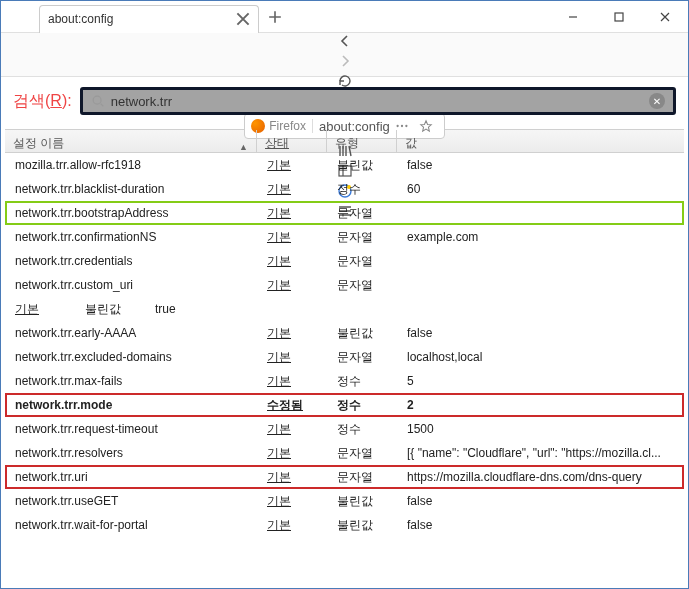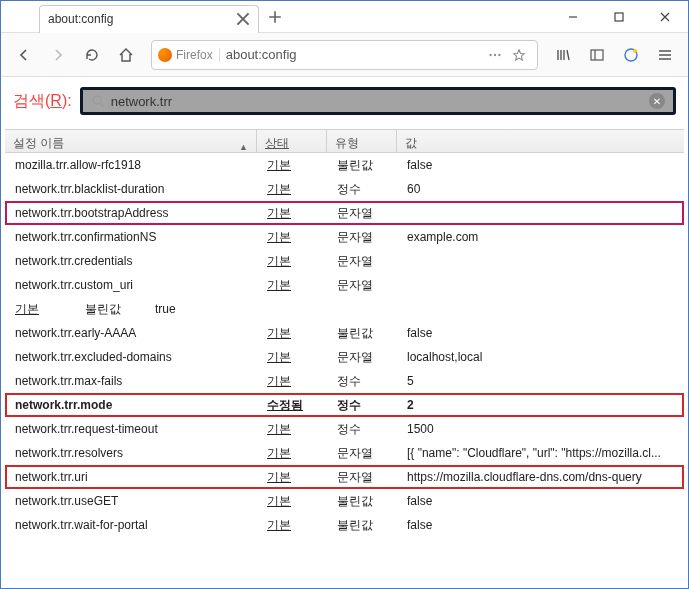--- a/index.html
+++ b/index.html
@@ -7,21 +7,21 @@
   
   .titlebar { height: 32px; background: #fff; display: flex; align-items: center; border-bottom: 1px solid #e0e0e0; }
   .tab { display: flex; align-items: center; background: #fff; border: 1px solid #ccc; border-bottom: none; border-radius: 4px 4px 0 0; padding: 4px 8px; margin-left: 38px; min-width: 220px; height: 28px; margin-top: 4px; }
   .tab-title { flex: 1; font-size: 12px; color: #333; }
   .tab-close { width: 14px; height: 14px; display: flex; align-items: center; justify-content: center; color: #666; cursor: pointer; }
   .newtab { width: 28px; height: 28px; display: flex; align-items: center; justify-content: center; color: #666; font-size: 18px; margin-left: 2px; }
   .win-controls { margin-left: auto; display: flex; }
   .win-btn { width: 46px; height: 30px; display: flex; align-items: center; justify-content: center; color: #444; }
   .win-btn svg { width: 12px; height: 12px; }
   
-  .toolbar { height: 44px; display: flex; align-items: center; padding: 0 8px; gap: 4px; border-bottom: 1px solid #e0e0e0; background:#fafafa; }
+  .toolbar { height: 44px; display: flex; align-items: center; padding: 0 8px; gap: 4px; border-bottom: 1px solid #e0e0e0; background:#fafafa;flex-direction:column; }
   .nav-btn { width: 30px; height: 30px; display: flex; align-items: center; justify-content: center; color: #555; border-radius: 4px; }
   .nav-btn.disabled { color: #bbb; }
   .urlbar { flex: 1; display: flex; align-items: center; border: 1px solid #ccc; border-radius: 4px; height: 30px; background:#fff; margin: 0 6px; padding: 0 6px; }
   .url-identity { display: flex; align-items: center; gap: 4px; padding-right: 6px; border-right: 1px solid #ddd; margin-right: 6px; }
   .ff-logo { width: 14px; height: 14px; border-radius: 50%; background: radial-gradient(circle at 30% 30%, #ff9500, #e66000); }
   .ff-label { color: #888; font-size: 12px; }
   .url-text { flex: 1; font-size: 13px; color: #555; }
   .url-action { width: 24px; height: 24px; display:flex; align-items:center; justify-content:center; color:#888; }
   
   .searchbar-row { display:flex; align-items:center; padding: 10px 12px 6px; gap:8px; }
@@ -36,21 +36,21 @@
   .thead { display:flex; align-items:center; height:24px; border-top:1px solid #d0d0d0; border-bottom:1px solid #d0d0d0; background:linear-gradient(#f6f6f6,#ececec); font-size:12px; color:#555; }
   .th { padding:0 8px; border-right:1px solid #d0d0d0; display:flex; align-items:flex-end; height:100%; }
   .col-name { width:252px; }
   .col-status { width:70px;text-decoration:underline; }
   .col-type { width:70px; }
   .col-value { flex:1; border-right:none; }
   .sort-indicator { margin-left:auto; font-size:9px; color:#666; }
   
   .tbody { }
   .row { display:flex; align-items:center; height:24px; font-size:12px; color:#222; border:2px solid transparent; }
-  .row.hl-orange { border:2px solid #be185d; }
+  .row.hl-orange { border:2px solid #84cc16; }
   .row.hl-red { border:2px solid #cc2a2a; }
   .row.bold .td { font-weight:bold; }
   .td { padding:0 8px; overflow:hidden; white-space:nowrap; text-overflow:ellipsis; }
   .td.col-name { width:252px; }
   .td.col-status { width:70px; }
   .td.col-type { width:70px; }
   .td.col-value { flex:1; }
 </style>
 </head>
 <body>

